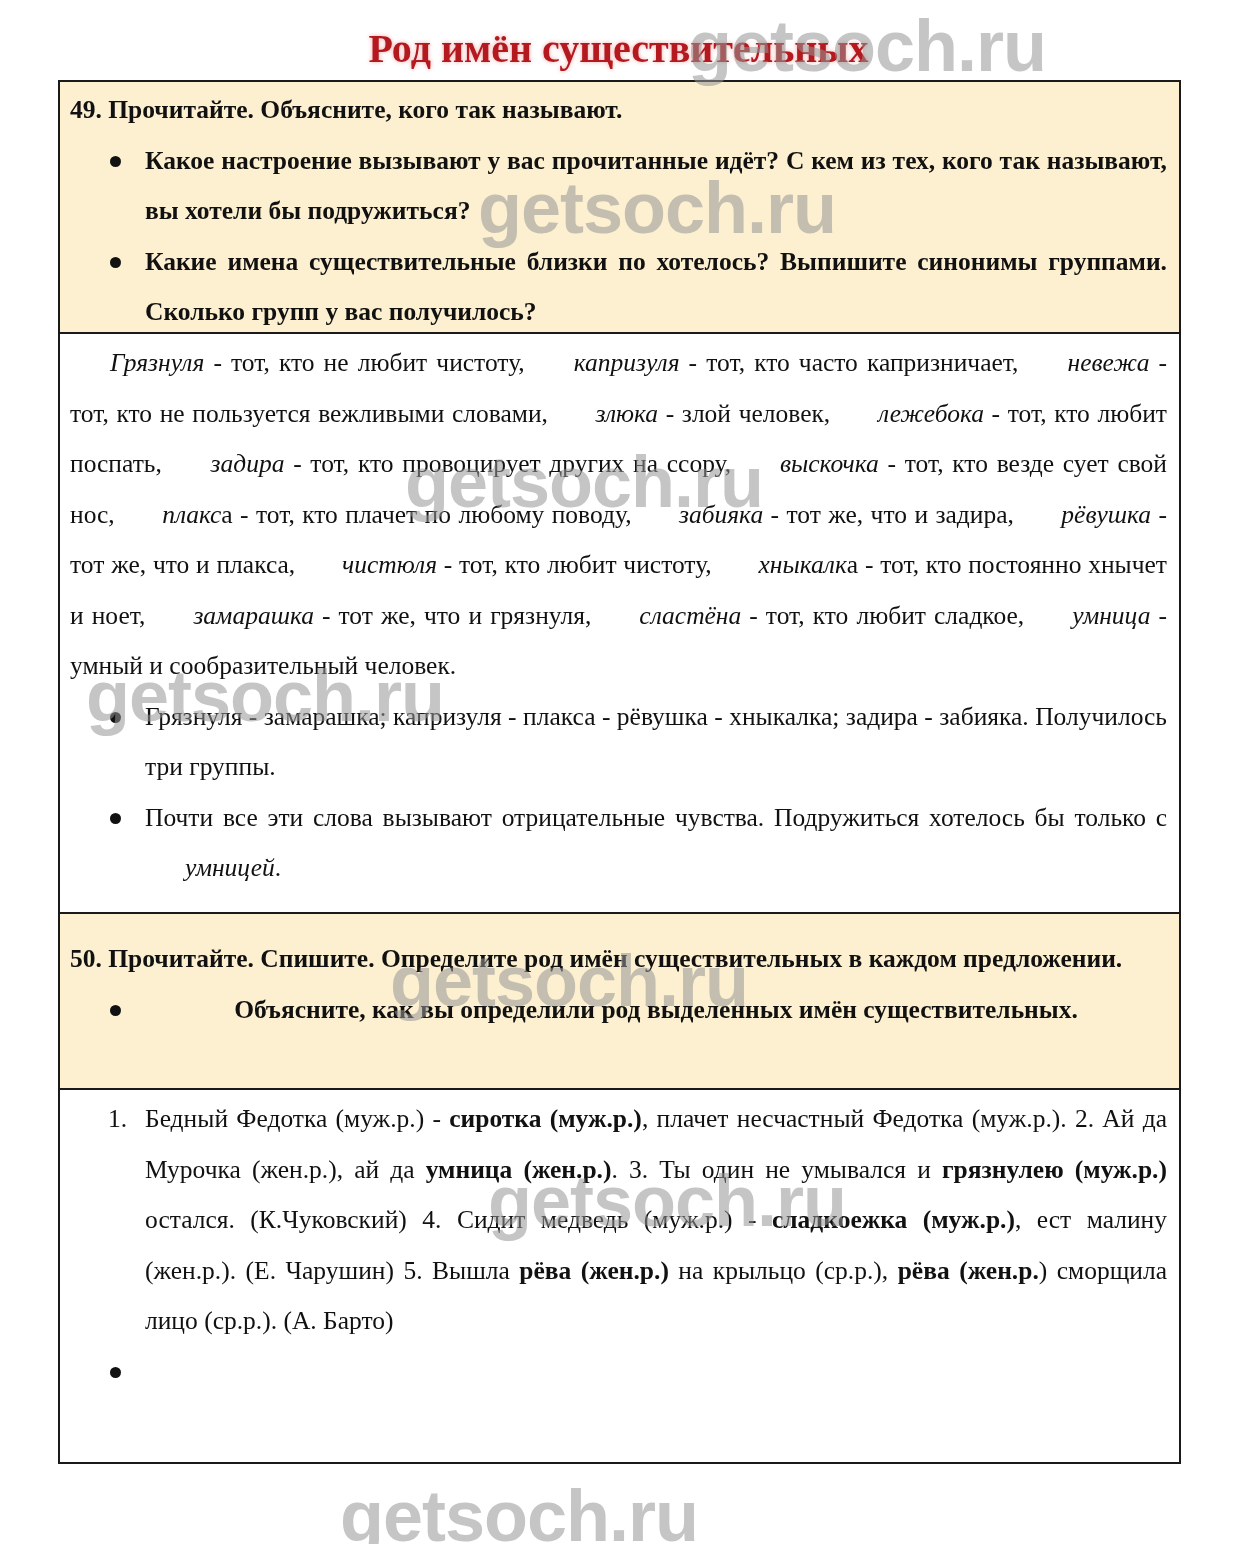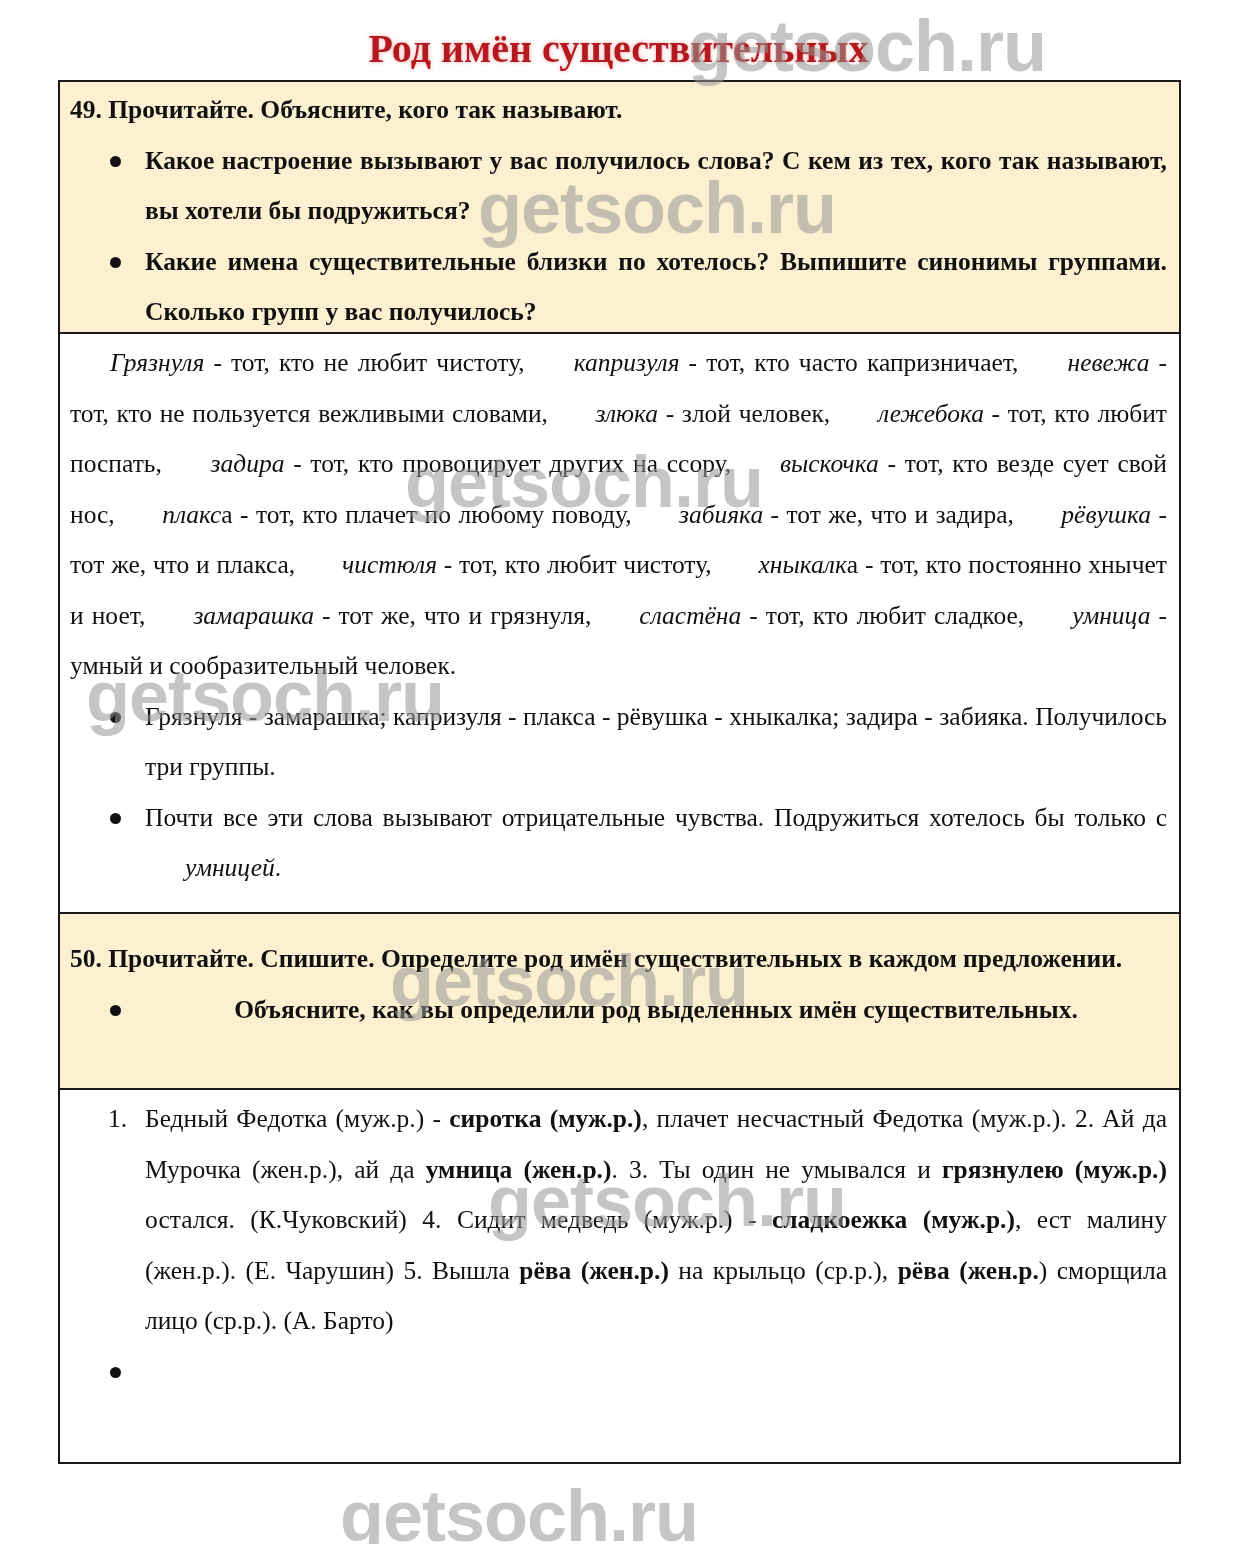--- a/index.html
+++ b/index.html
@@ -57,21 +57,21 @@
 <body>
 
 <div class="page-title">Род имён существительных</div>
 
 <div class="sheet">
 
   <div class="cell q q49">
     <div>49. Прочитайте. Объясните, кого так называют.</div>
     <div class="bullet-row">
       <span class="dot"></span>
-      <span>Какое настроение вызывают  у вас получилось слова? С кем из тех, кого так называют, вы хотели бы подружиться?</span>
+      <span>Какое настроение вызывают  у вас прочитанные идёт? С кем из тех, кого так называют, вы хотели бы подружиться?</span>
     </div>
     <div class="bullet-row">
       <span class="dot"></span>
       <span>Какие имена существительные близки по хотелось? Выпишите синонимы группами. Сколько групп у вас получилось?</span>
     </div>
   </div>
 
   <div class="cell a a49">
     <div><i>Грязнуля</i><span> - тот, кто не любит чистоту, </span><i>капризуля</i><span> - тот, кто часто капризничает, </span><i>невежа</i><span> - тот, кто не пользуется вежливыми словами, </span><i>злюка</i><span> - злой человек, </span><i>лежебока</i><span> - тот, кто любит поспать, </span><i>задира</i><span> - тот, кто провоцирует других на ссору, </span><i>выскочка</i><span> - тот, кто везде сует свой нос, </span><i>плакс</i><span>а - тот, кто плачет по любому поводу, </span><i>забияка</i><span> - тот же, что и задира, </span><i>рёвушка</i><span> - тот же, что и плакса, </span><i>чистюля</i><span> - тот, кто любит чистоту, </span><i>хныкалк</i><span>а - тот, кто постоянно хнычет и ноет, </span><i>замарашка</i><span> - тот же, что и грязнуля, </span><i>сластёна</i><span> - тот, кто любит сладкое, </span><i>умница</i><span> - умный и сообразительный человек.</span></div>
     <div class="bullet-row">

